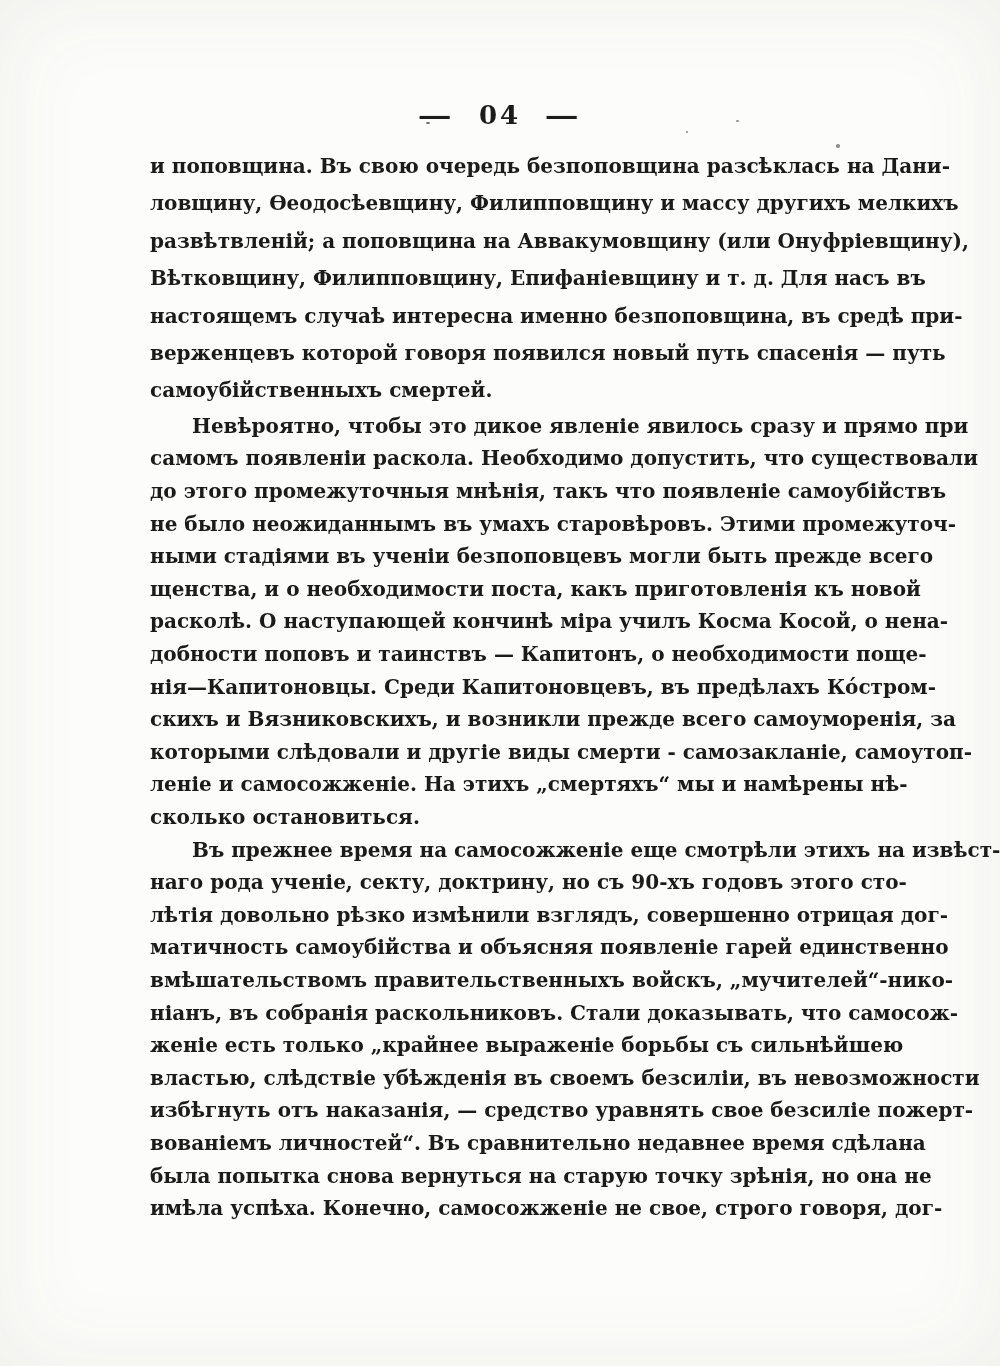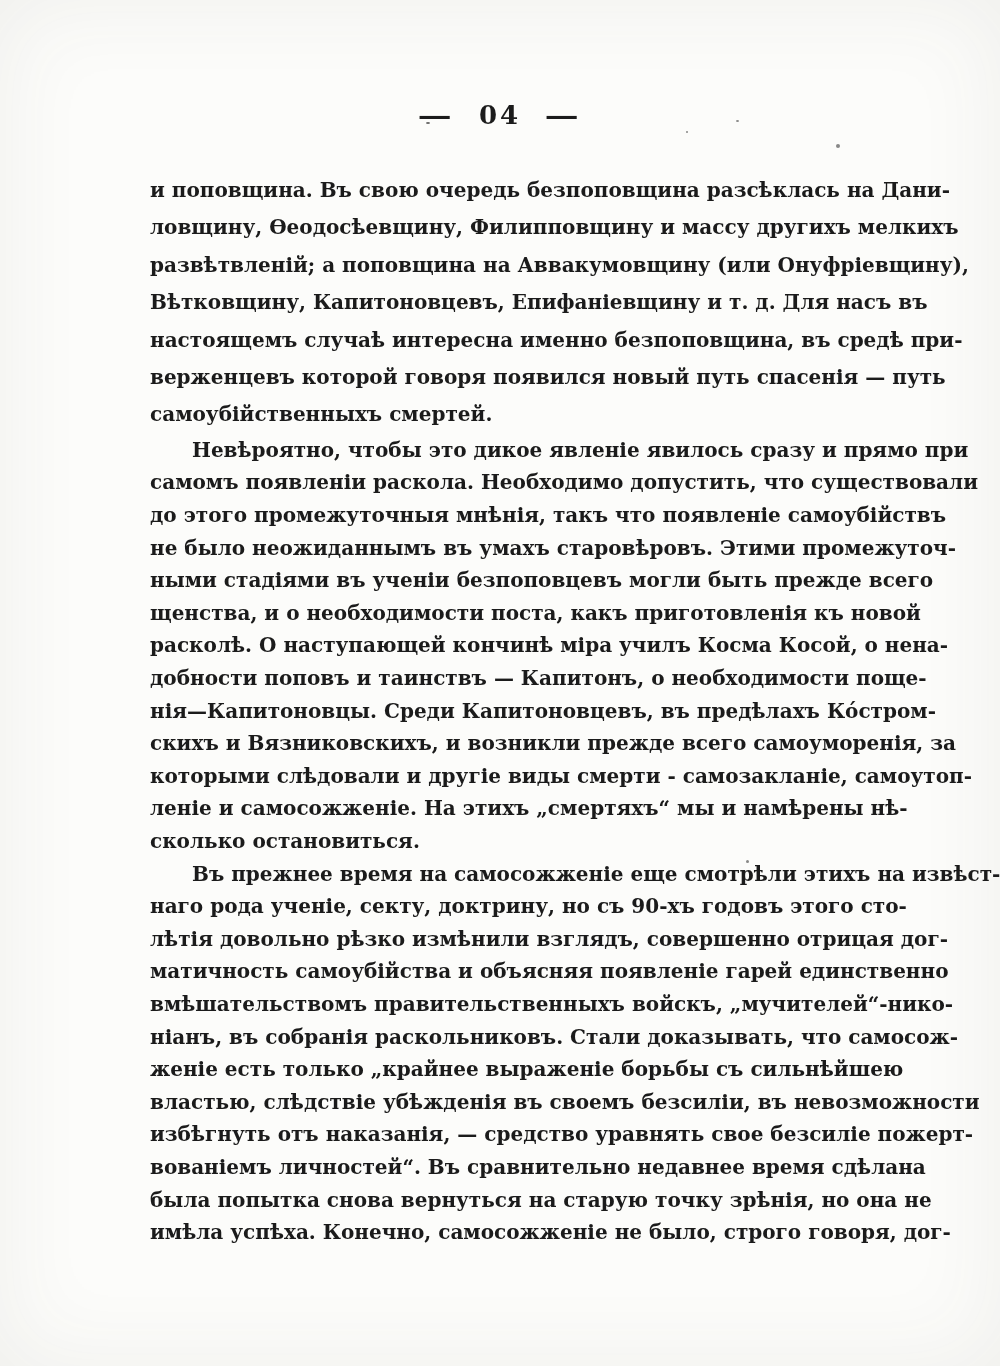--- a/index.html
+++ b/index.html
@@ -30,21 +30,21 @@
   .header .dash { transform: scaleX(1.3); display: inline-block; }
   .textblock {
     position: absolute;
     left: 150px;
     top: 148px;
     width: 706px;
     font-size: 20px;
     font-weight: bold;
   }
   .para { margin: 0; }
-  .para-1 { line-height: 37.4px; margin-top: 24px; }
+  .para-1 { line-height: 37.4px; }
   .para-2, .para-3 { line-height: 32.6px; }
   .line {
     text-align: justify;
     text-align-last: justify;
     white-space: nowrap;
   }
   .line.short { text-align-last: left; }
   .line.indent { padding-left: 42px; }
   .speck {
     position: absolute;
@@ -67,21 +67,21 @@
     <span class="pagenum">04</span>
     <span class="dash">—</span>
   </div>
 
   <div class="textblock">
 
     <div class="para para-1">
       <div class="line">и поповщина. Въ свою очередь безпоповщина разсѣклась на Дани-</div>
       <div class="line">ловщину, Ѳеодосѣевщину, Филипповщину и массу другихъ мелкихъ</div>
       <div class="line">развѣтвленій; а поповщина на Аввакумовщину (или Онуфріевщину),</div>
-      <div class="line">Вѣтковщину, Капитоновцевъ, Епифаніевщину и т. д. Для насъ въ</div>
+      <div class="line">Вѣтковщину, Филипповщину, Епифаніевщину и т. д. Для насъ въ</div>
       <div class="line">настоящемъ случаѣ интересна именно безпоповщина, въ средѣ при-</div>
       <div class="line">верженцевъ которой говоря появился новый путь спасенія — путь</div>
       <div class="line short">самоубійственныхъ смертей.</div>
     </div>
 
     <div class="para para-2">
       <div class="line indent">Невѣроятно, чтобы это дикое явленіе явилось сразу и прямо при</div>
       <div class="line">самомъ появленіи раскола. Необходимо допустить, что существовали</div>
       <div class="line">до этого промежуточныя мнѣнія, такъ что появленіе самоубійствъ</div>
       <div class="line">не было неожиданнымъ въ умахъ старовѣровъ. Этими промежуточ-</div>
@@ -101,21 +101,21 @@
       <div class="line">наго рода ученіе, секту, доктрину, но съ 90-хъ годовъ этого сто-</div>
       <div class="line">лѣтія довольно рѣзко измѣнили взглядъ, совершенно отрицая дог-</div>
       <div class="line">матичность самоубійства и объясняя появленіе гарей единственно</div>
       <div class="line">вмѣшательствомъ правительственныхъ войскъ, „мучителей“-нико-</div>
       <div class="line">ніанъ, въ собранія раскольниковъ. Стали доказывать, что самосож-</div>
       <div class="line">женіе есть только „крайнее выраженіе борьбы съ сильнѣйшею</div>
       <div class="line">властью, слѣдствіе убѣжденія въ своемъ безсиліи, въ невозможности</div>
       <div class="line">избѣгнуть отъ наказанія, — средство уравнять свое безсиліе пожерт-</div>
       <div class="line">вованіемъ личностей“. Въ сравнительно недавнее время сдѣлана</div>
       <div class="line">была попытка снова вернуться на старую точку зрѣнія, но она не</div>
-      <div class="line">имѣла успѣха. Конечно, самосожженіе не было, строго говоря, дог-</div>
+      <div class="line">имѣла успѣха. Конечно, самосожженіе не свое, строго говоря, дог-</div>
     </div>
 
   </div>
 
   <div class="speck speck-1"></div>
   <div class="speck speck-2"></div>
   <div class="speck speck-3"></div>
   <div class="speck speck-4"></div>
   <div class="speck speck-5"></div>
 

